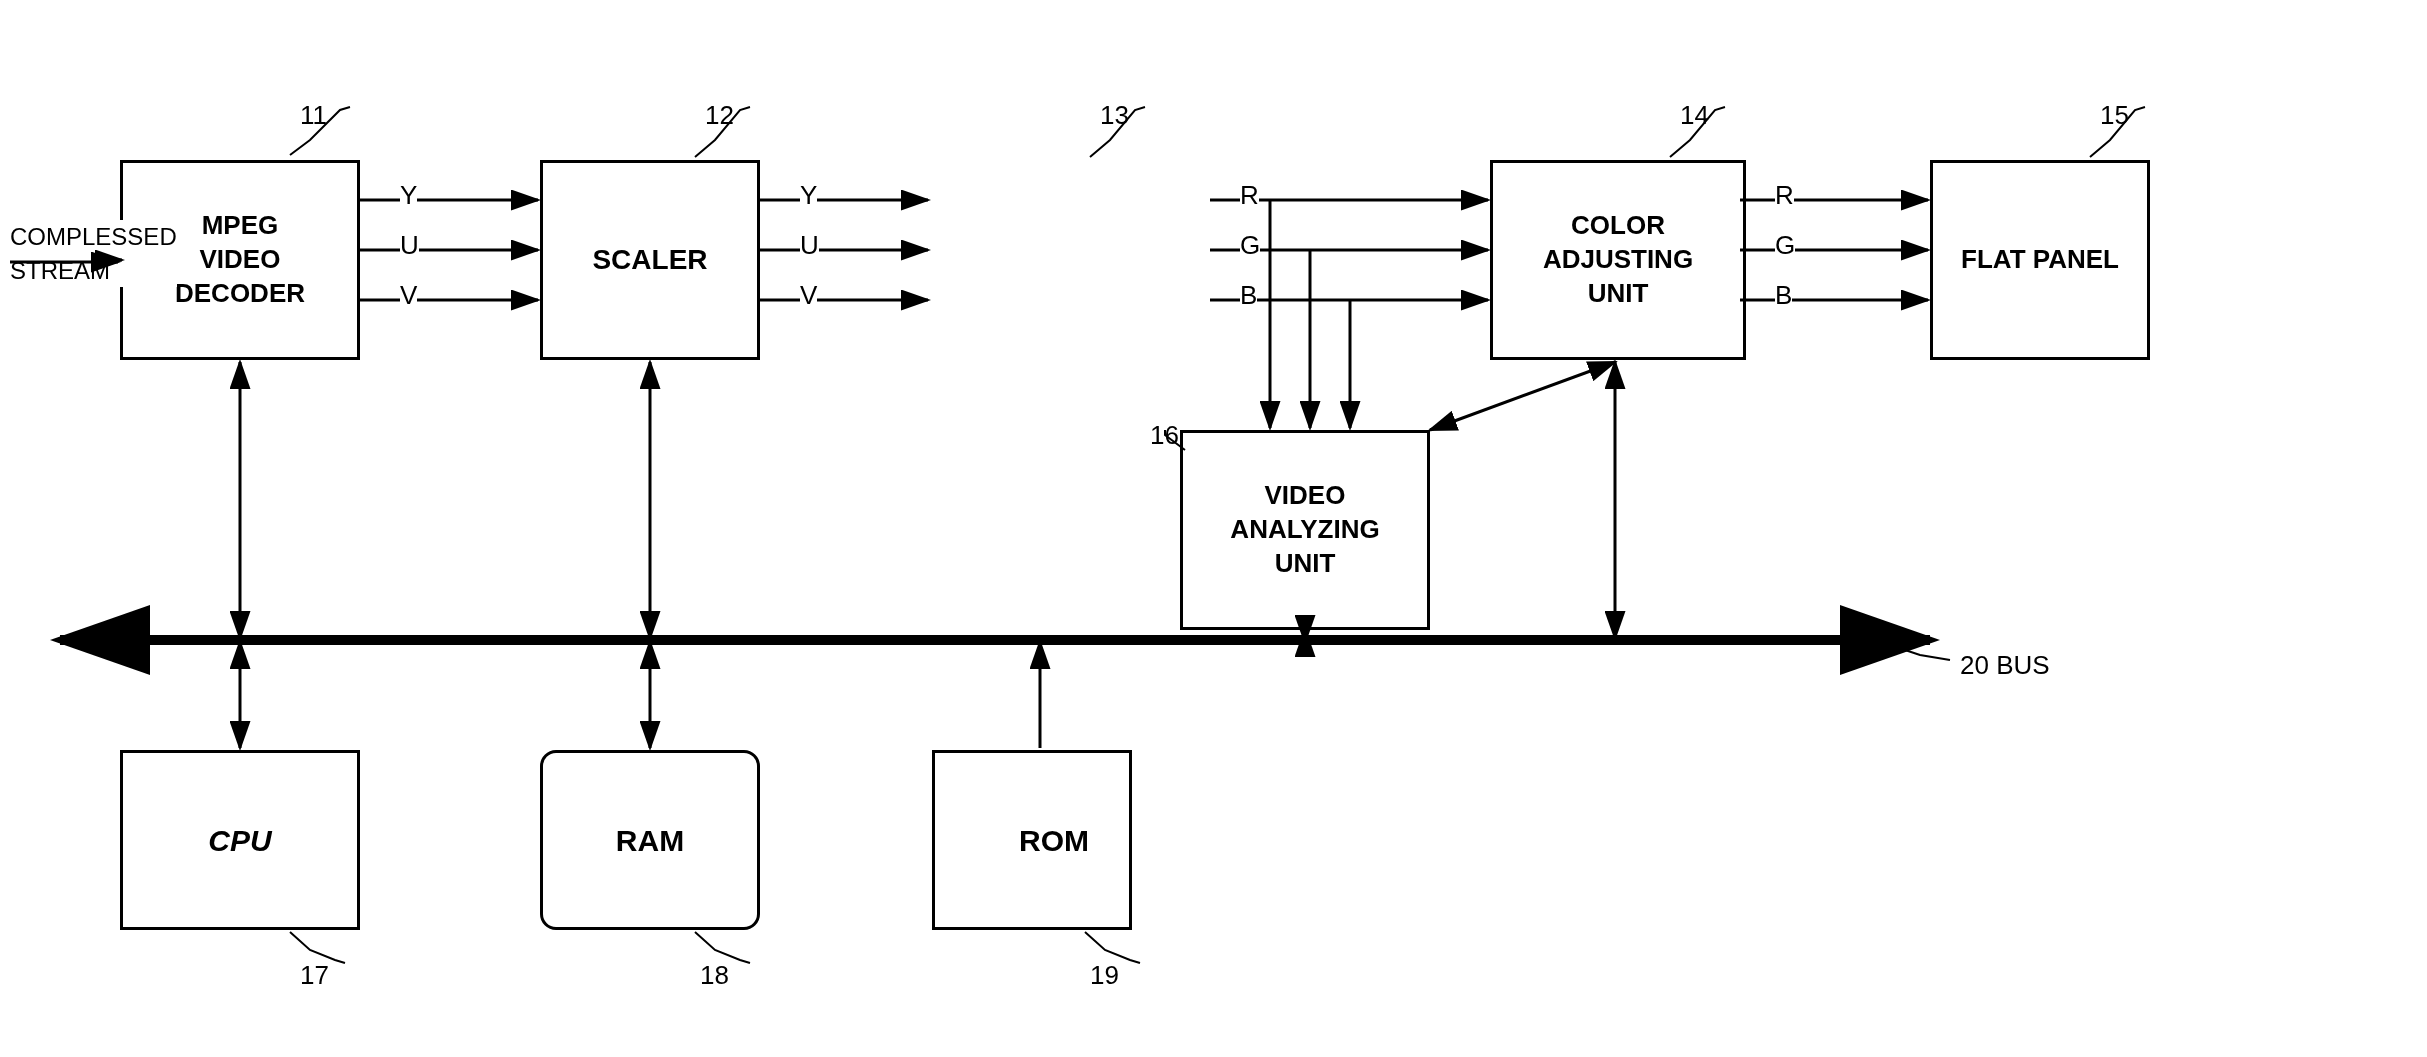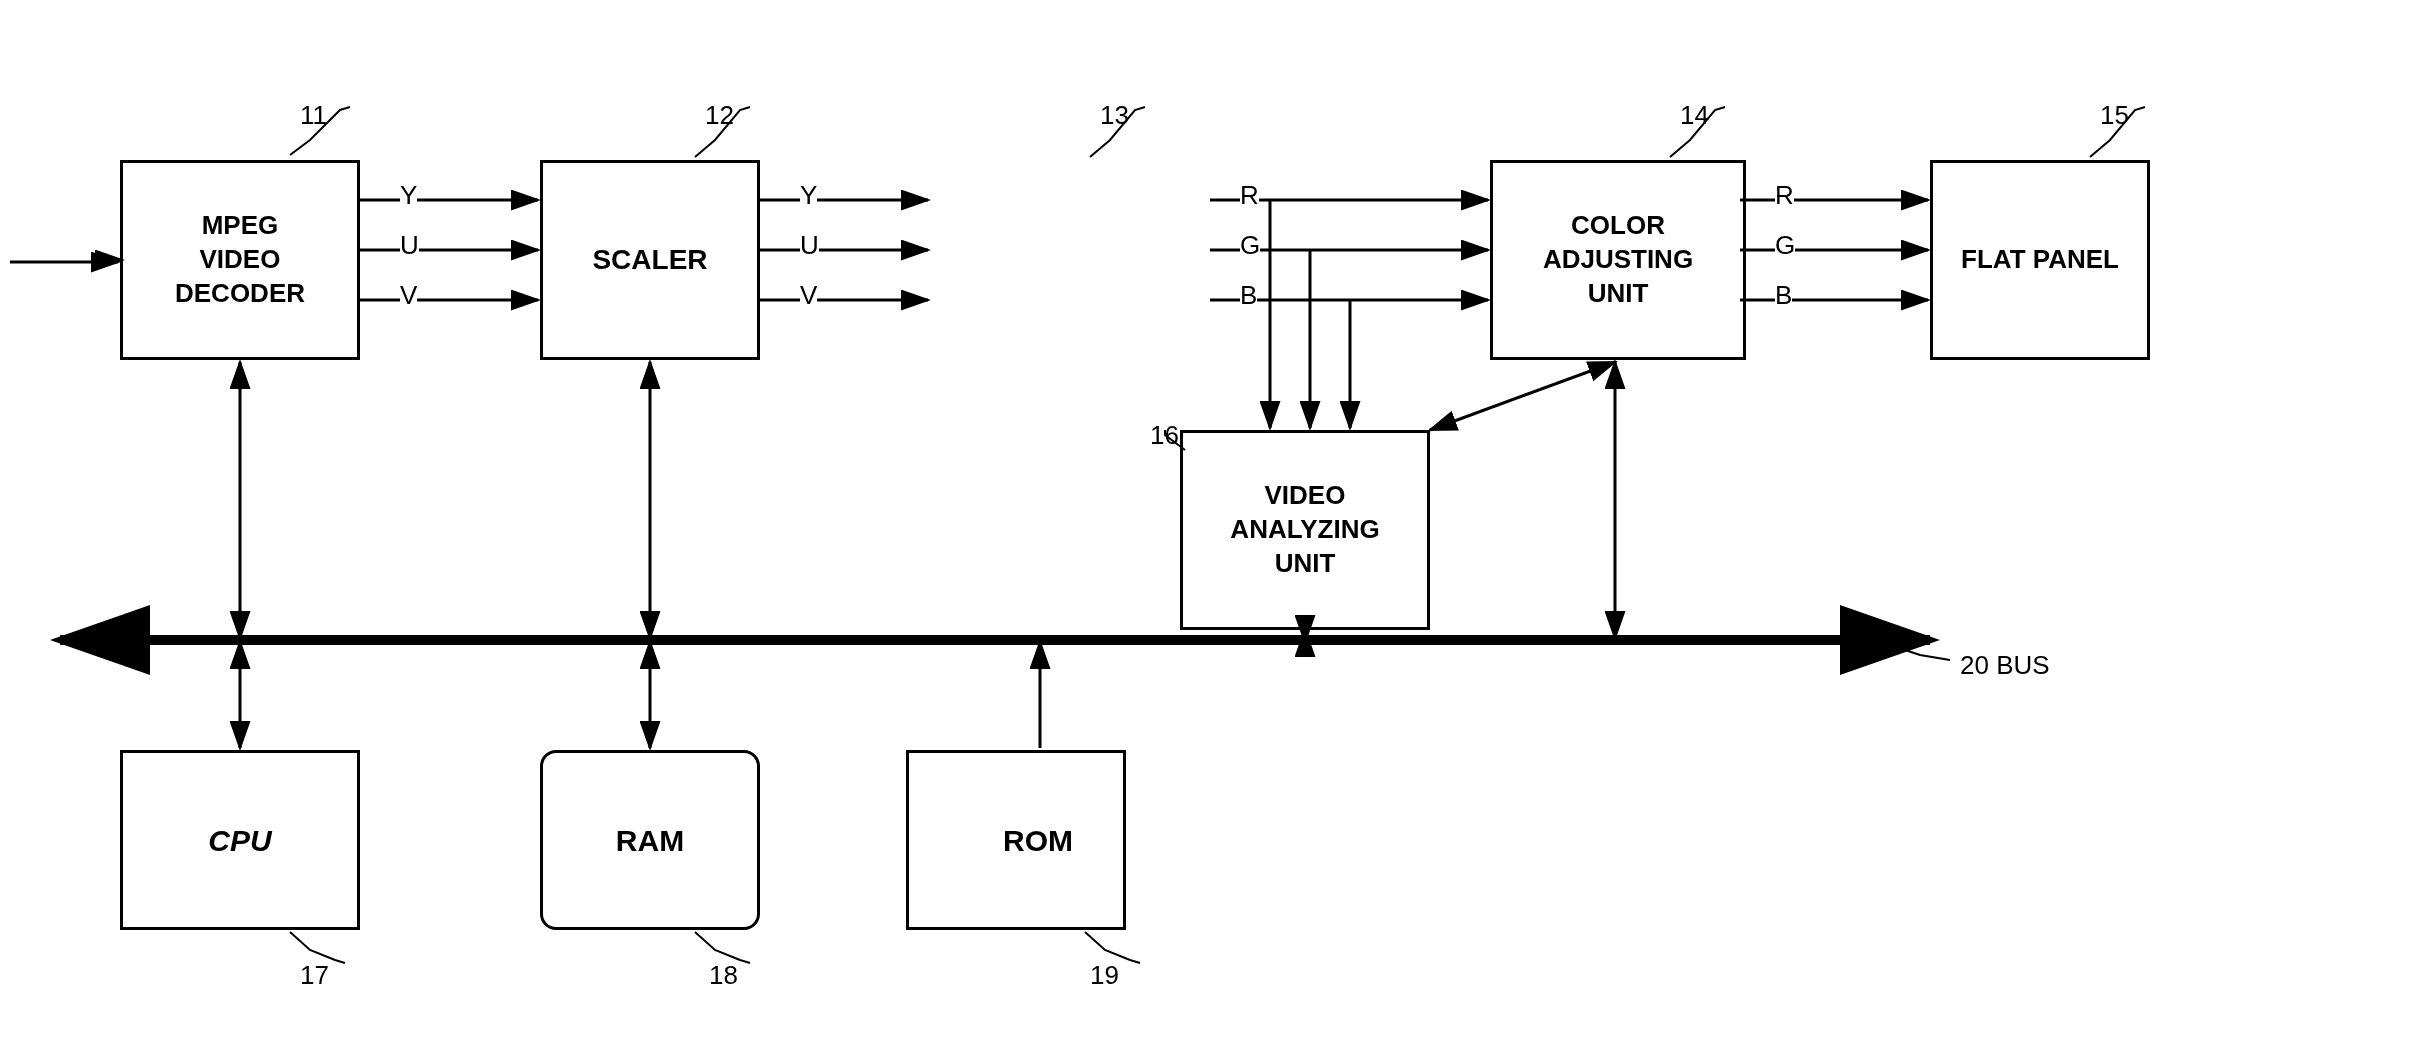--- a/index.html
+++ b/index.html
@@ -90,28 +90,31 @@
   <div class="block" style="left:120px; top:750px; width:240px; height:180px; font-size:30px;font-style:italic;">
     CPU
   </div>
 
   <div class="ref-num" style="left:300px; top:960px;">17</div>
 
   <div class="block" style="left:540px; top:750px; width:220px; height:180px; font-size:30px;border-radius:16px;">
     RAM
   </div>
 
-  <div class="ref-num" style="left:700px; top:960px;margin-left:9px;">18</div>
-
-  <div class="block" style="left:906px; top:750px; width:220px; height:180px; font-size:30px;padding-left:44px;">
+  <div class="ref-num" style="left:700px; top:960px;">18</div>
+
+  <div class="block" style="left:932px; top:750px; width:200px; height:180px; font-size:30px;padding-left:44px;">
     ROM
   </div>
 
   <div class="ref-num" style="left:1090px; top:960px;">19</div>
 
+  <div class="label" style="left:10px; top:220px; font-size:24px; line-height:1.4;">
+    COMPLESSED<br>STREAM
+  </div>
 
   <div class="label" style="left:1960px; top:650px; font-size:26px;">
     20 BUS
   </div>
 
   <svg xmlns="http://www.w3.org/2000/svg">
     <defs>
 
       <marker id="arrow" markerWidth="10" markerHeight="7" refX="9" refY="3.5" orient="auto">
         <polygon points="0 0, 10 3.5, 0 7" fill="#000"></polygon>

